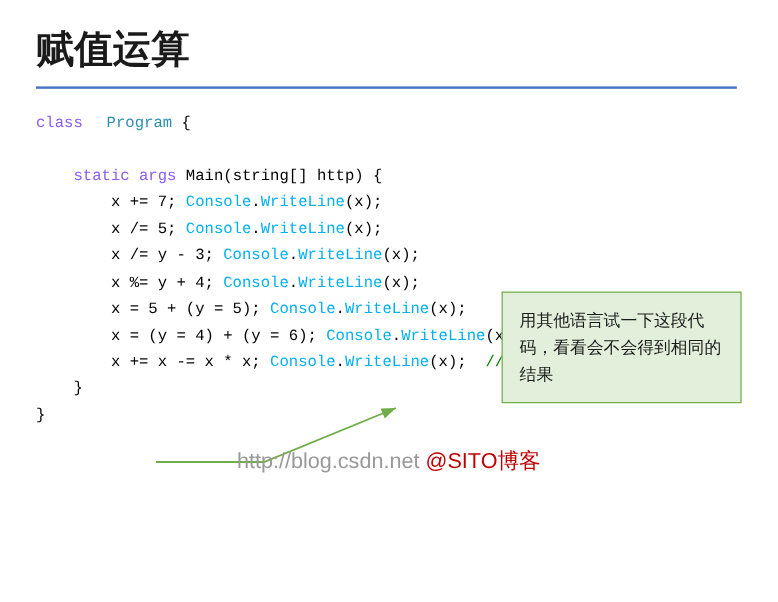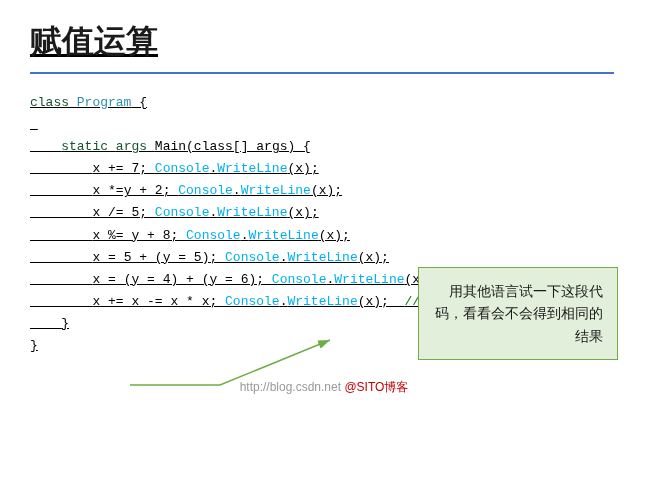--- a/index.html
+++ b/index.html
@@ -12,21 +12,20 @@
       overflow: hidden;
       position: relative;
     }
 
     .page-container {
       width: 648px;
       height: 408px;
       background: #fff;
       padding: 20px 34px 10px 30px;
       position: relative;
-      text-decoration: underline;
     }
 
     .page-title {
       font-size: 32px;
       font-weight: bold;
       color: #1a1a1a;
       margin-bottom: 8px;
       font-family: 'Microsoft YaHei', 'SimHei', sans-serif;
     }
 
@@ -40,32 +39,31 @@
       font-family: 'Consolas', 'Courier New', monospace;
       font-size: 13px;
       line-height: 1.7;
       color: #000;
     }
 
     .code-line {
       white-space: pre;
     }
 
-    .kw { color: #14532d; }
-    .class-name { color: #2b91af; }
+    .kw { color: #8b5cf6; }
+    .class-name { color: #2b91af; margin-left: 12px; }
     .comment { color: #008000; }
     .plain { color: #000000; }
     .cyan-method { color: #00b0f0; }
 
     
     .callout-container {
       position: absolute;
-      bottom: 48px;
+      bottom: 72px;
       right: 30px;
-      text-align: right;
     }
 
     .callout-box {
       background: #e2efda;
       border: 1.5px solid #70ad47;
       padding: 12px 14px;
       width: 200px;
       font-size: 14px;
       color: #1a1a1a;
       font-family: 'Microsoft YaHei', 'SimHei', sans-serif;
@@ -80,44 +78,44 @@
       width: 648px;
       height: 502px;
       pointer-events: none;
     }
 
     .footer-text {
       position: absolute;
       bottom: 12px;
       left: 50%;
       transform: translateX(-50%);
-      font-size: 12px;
+      font-size: 18px;
       color: #999999;
       white-space: nowrap;
     }
 
     .footer-highlight {
       color: #c00000;
     }
   </style>
 </head>
 <body>
 
 <div class="page-container">
   <h1 class="page-title">赋值运算</h1>
   <hr class="title-divider">
 
   <div class="code-block" id="code-container">
   <div class="code-line"><span class="kw">class </span><span class="class-name">Program</span><span class="plain"> {</span></div>
       <div class="code-line">&nbsp;</div>
-      <div class="code-line">    <span class="kw">static </span><span class="kw">args </span><span class="plain">Main</span><span class="plain">(class[] args) {</span></div>
+      <div class="code-line">    <span class="kw">static </span><span class="kw">args </span><span class="plain">Main</span><span class="plain">(string[] http) {</span></div>
       <div class="code-line">        <span class="plain">x += 7; </span><span class="cyan-method">Console</span><span class="plain">.</span><span class="cyan-method">WriteLine</span><span class="plain">(x);</span></div>
-      <div class="code-line">        <span class="plain">x *=y + 2; </span><span class="cyan-method">Console</span><span class="plain">.</span><span class="cyan-method">WriteLine</span><span class="plain">(x);</span></div>
       <div class="code-line">        <span class="plain">x /= 5; </span><span class="cyan-method">Console</span><span class="plain">.</span><span class="cyan-method">WriteLine</span><span class="plain">(x);</span></div>
-      <div class="code-line">        <span class="plain">x %= y + 8; </span><span class="cyan-method">Console</span><span class="plain">.</span><span class="cyan-method">WriteLine</span><span class="plain">(x);</span></div>
+      <div class="code-line">        <span class="plain">x /= y - 3; </span><span class="cyan-method">Console</span><span class="plain">.</span><span class="cyan-method">WriteLine</span><span class="plain">(x);</span></div>
+      <div class="code-line">        <span class="plain">x %= y + 4; </span><span class="cyan-method">Console</span><span class="plain">.</span><span class="cyan-method">WriteLine</span><span class="plain">(x);</span></div>
       <div class="code-line">        <span class="plain">x = 5 + (y = 5); </span><span class="cyan-method">Console</span><span class="plain">.</span><span class="cyan-method">WriteLine</span><span class="plain">(x);</span></div>
       <div class="code-line">        <span class="plain">x = (y = 4) + (y = 6); </span><span class="cyan-method">Console</span><span class="plain">.</span><span class="cyan-method">WriteLine</span><span class="plain">(x);</span></div>
       <div class="code-line">        <span class="plain">x += x -= x * x; </span><span class="cyan-method">Console</span><span class="plain">.</span><span class="cyan-method">WriteLine</span><span class="plain">(x);  </span><span class="comment">// !!!</span></div>
       <div class="code-line">    <span class="plain">}</span></div>
       <div class="code-line"><span class="plain">}</span></div>
     </div>
 
   <div class="callout-container">
     <div class="callout-box">
       <span>用其他语言试一下这段代码，看看会不会得到相同的结果</span>

